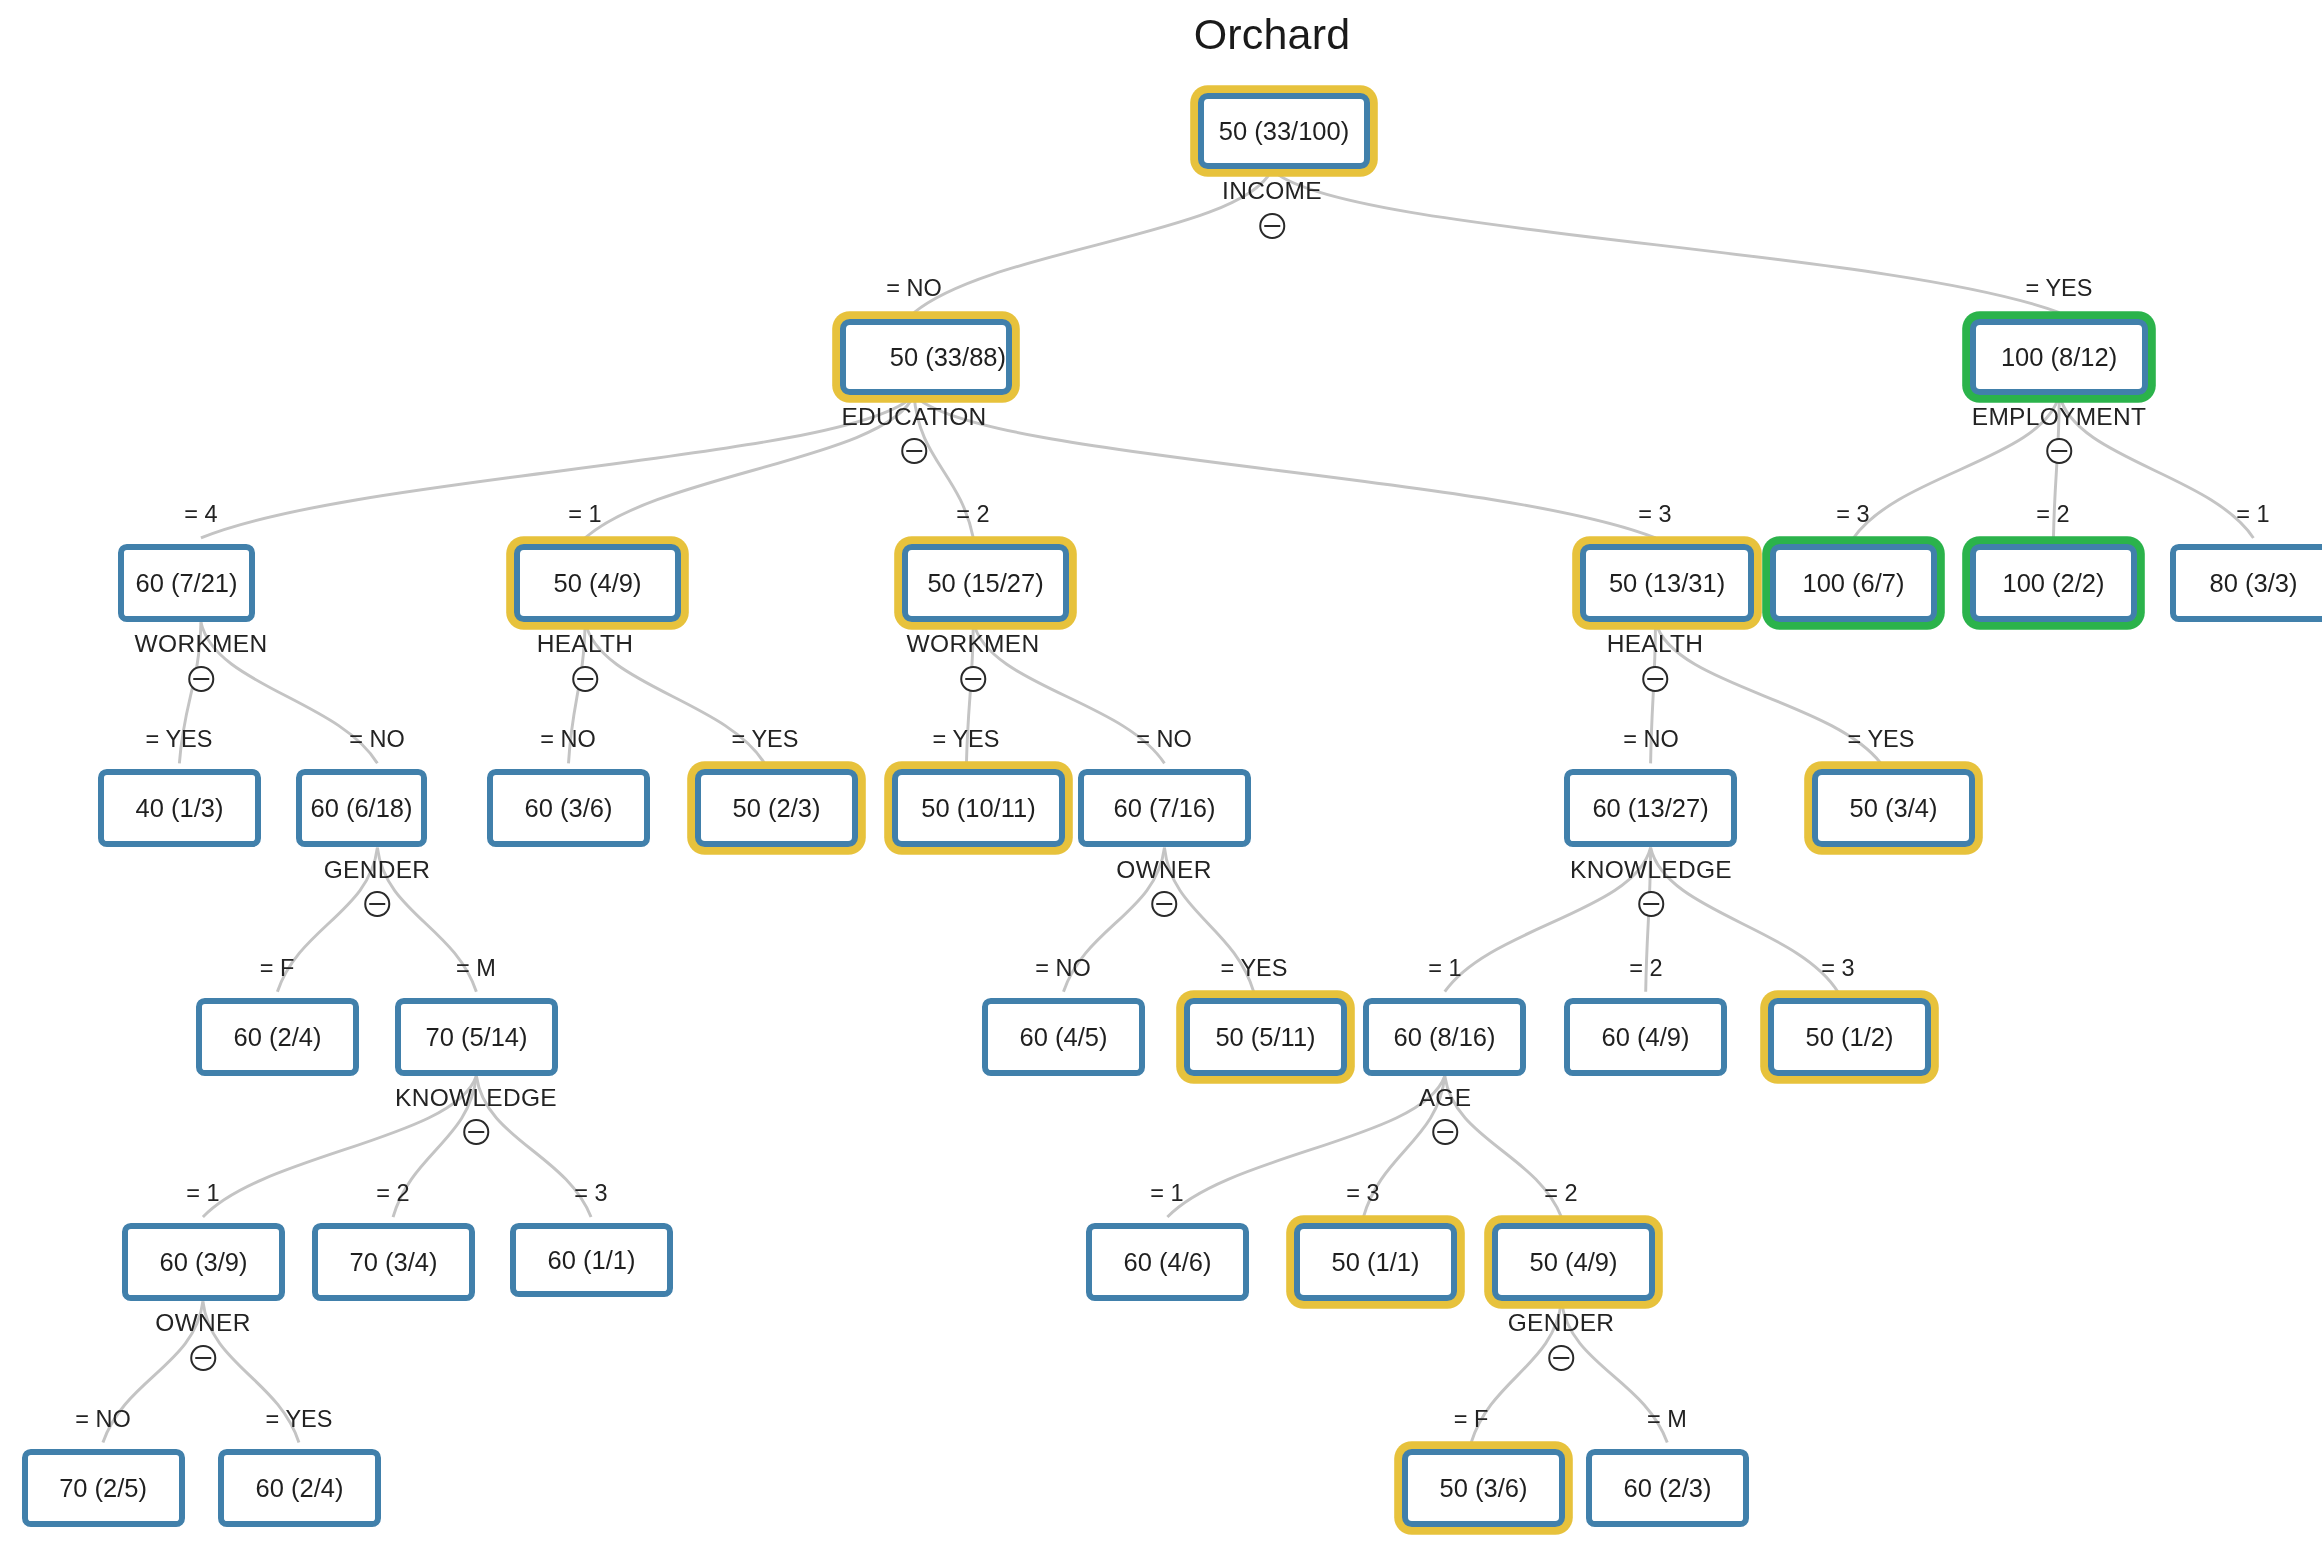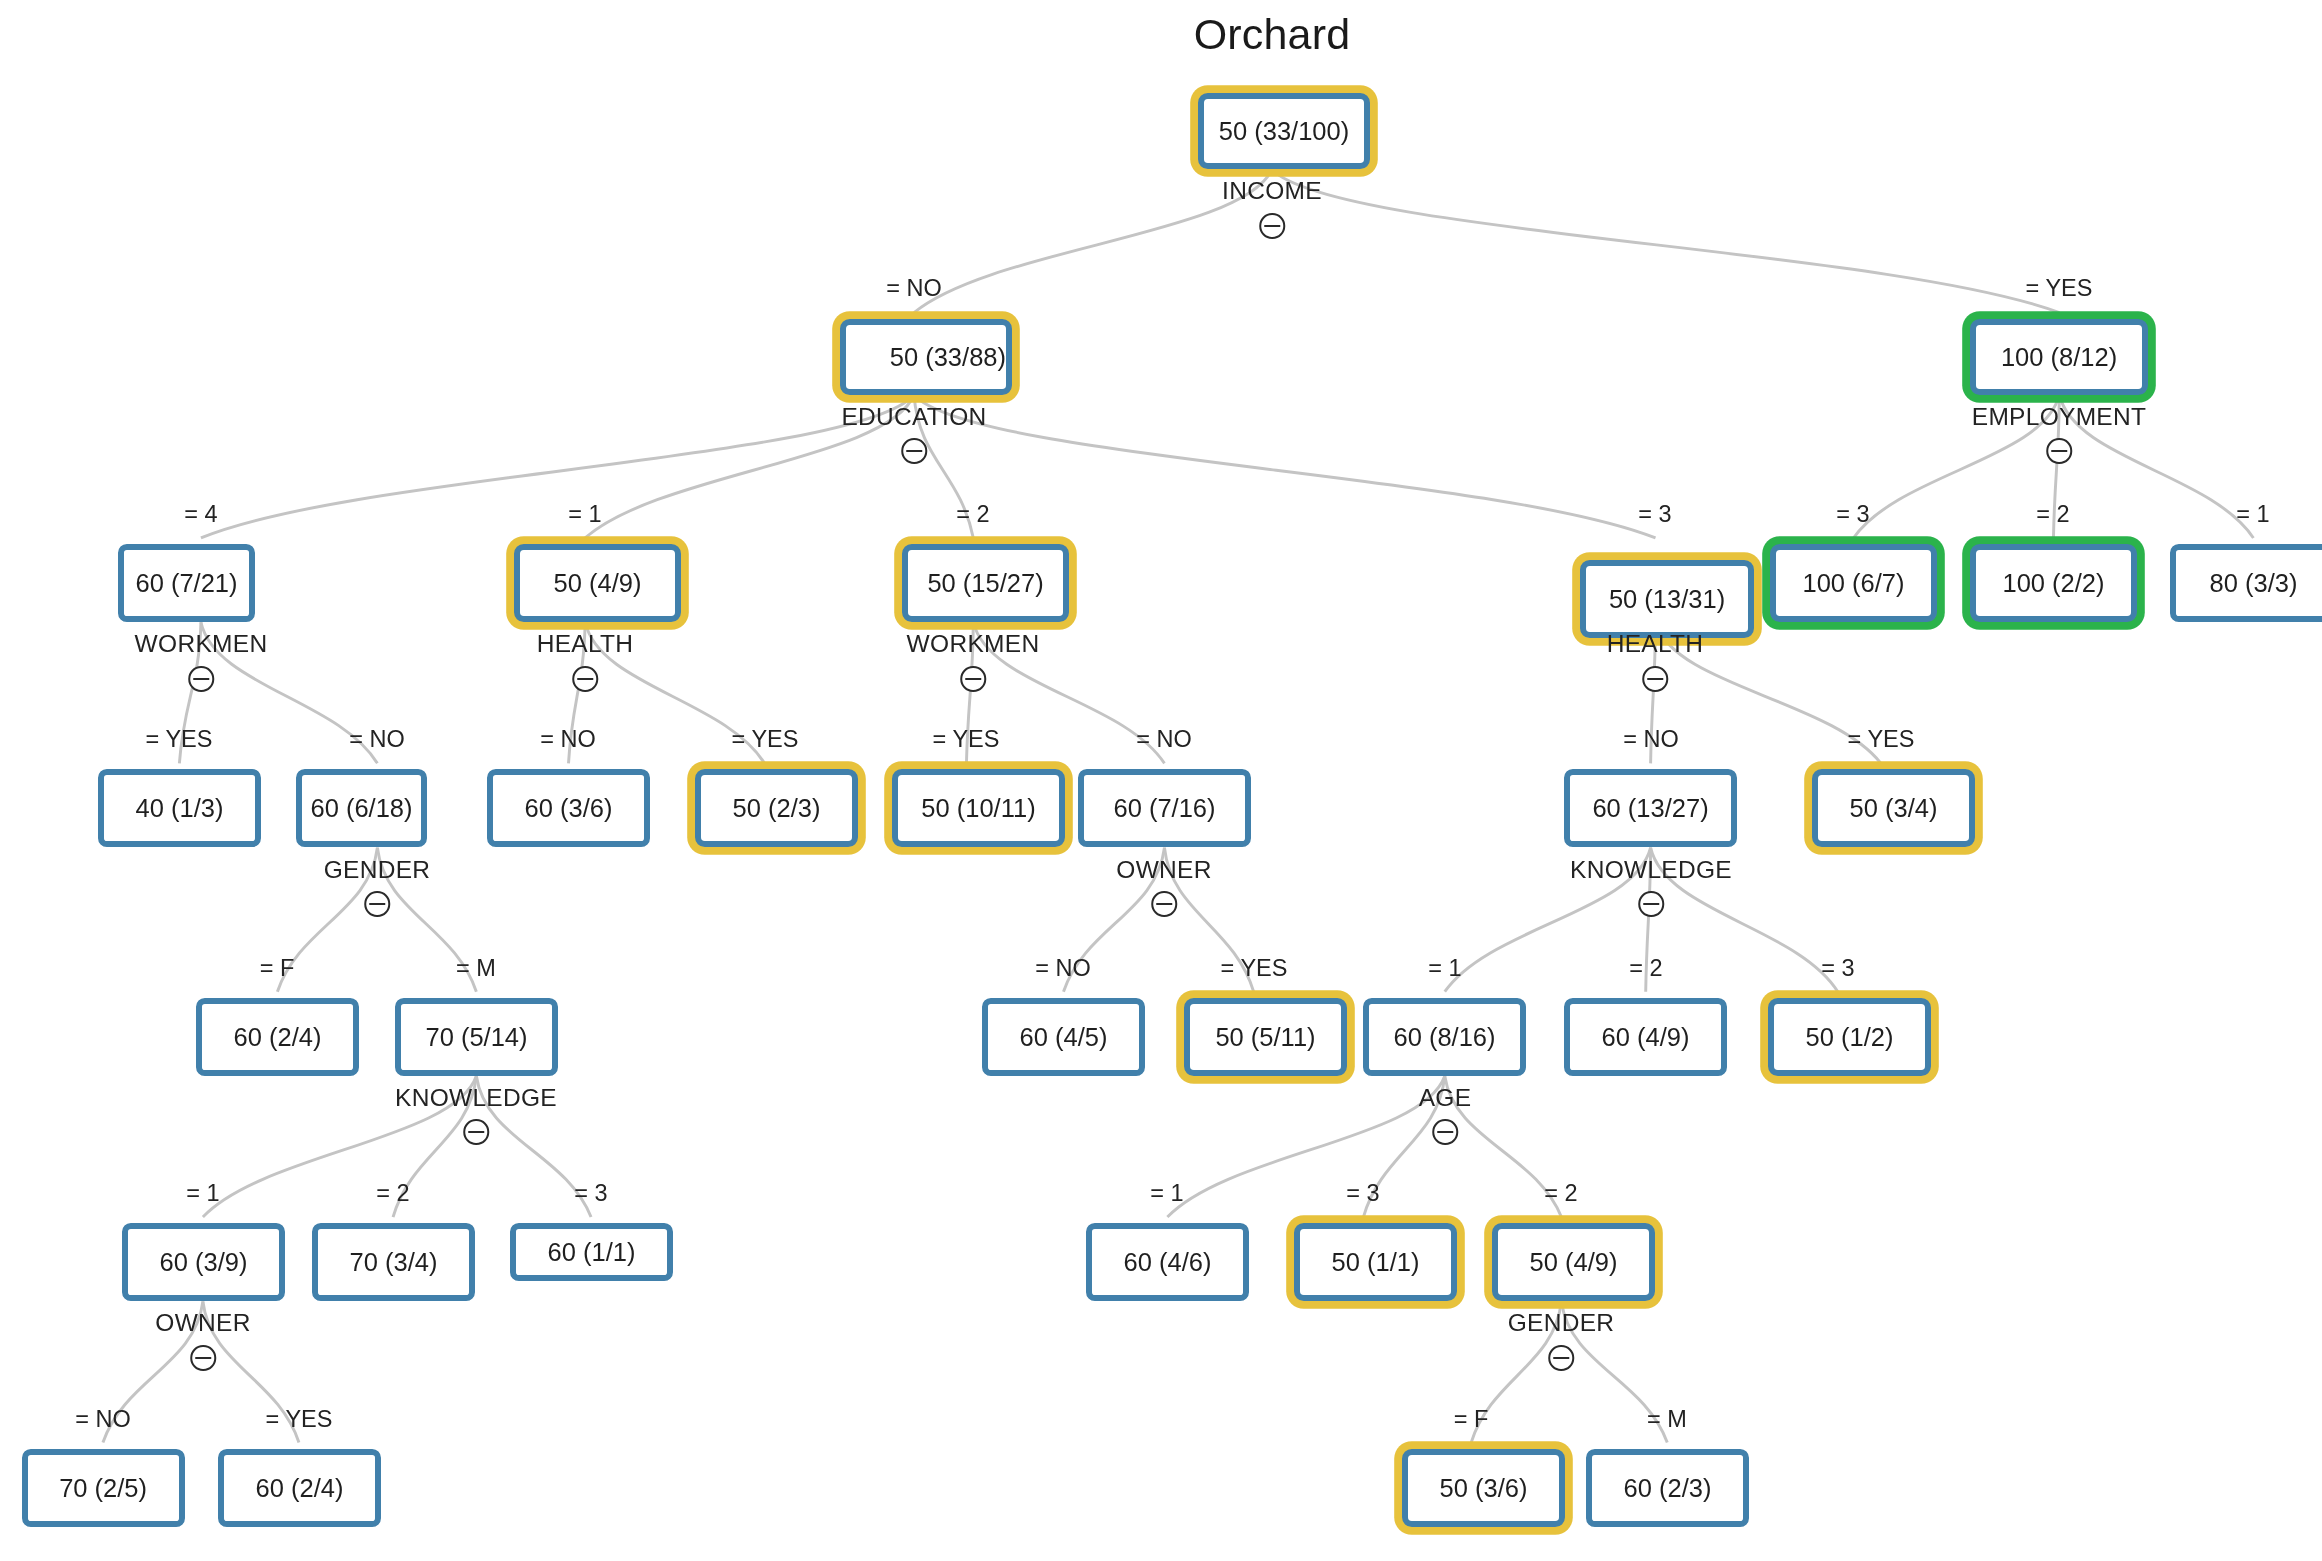--- a/index.html
+++ b/index.html
@@ -179,21 +179,21 @@
       </div>
       <div class="split-name" style="left: 585px; top: 630px;">HEALTH</div>
       <div class="collapse-icon" style="left: 585px; top: 666px;"></div>
       <div class="edge-label" style="left: 973px; top: 501px;">= 2</div>
       <div class="node hl-gold" style="left: 890px; top: 544px; width: 167px; height: 78px;">
         <span class="node-label">50 (15/27)</span>
       </div>
       <div class="split-name" style="left: 973px; top: 630px;">WORKMEN</div>
       <div class="collapse-icon" style="left: 973px; top: 666px;"></div>
       <div class="edge-label" style="left: 1655px; top: 501px;">= 3</div>
-      <div class="node hl-gold" style="left: 1568px; top: 560px; width: 174px; height: 78px;">
+      <div class="node hl-gold" style="left: 1568px; top: 544px; width: 174px; height: 78px;">
         <span class="node-label">50 (13/31)</span>
       </div>
       <div class="split-name" style="left: 1655px; top: 630px;">HEALTH</div>
       <div class="collapse-icon" style="left: 1655px; top: 666px;"></div>
       <div class="edge-label" style="left: 1853px; top: 501px;">= 3</div>
       <div class="node hl-green" style="left: 1770px; top: 544px; width: 167px; height: 78px;">
         <span class="node-label">100 (6/7)</span>
       </div>
       <div class="edge-label" style="left: 2053px; top: 501px;">= 2</div>
       <div class="node hl-green" style="left: 1970px; top: 544px; width: 167px; height: 78px;">
@@ -277,21 +277,21 @@
       <div class="node" style="left: 122px; top: 1223px; width: 163px; height: 78px;">
         <span class="node-label">60 (3/9)</span>
       </div>
       <div class="split-name" style="left: 203px; top: 1309px;">OWNER</div>
       <div class="collapse-icon" style="left: 203px; top: 1345px;"></div>
       <div class="edge-label" style="left: 393px; top: 1180px;">= 2</div>
       <div class="node" style="left: 312px; top: 1223px; width: 163px; height: 78px;">
         <span class="node-label">70 (3/4)</span>
       </div>
       <div class="edge-label" style="left: 591px; top: 1180px;">= 3</div>
-      <div class="node" style="left: 510px; top: 1223px; width: 163px; height: 58px;">
+      <div class="node" style="left: 510px; top: 1223px; width: 163px; height: 74px;">
         <span class="node-label">60 (1/1)</span>
       </div>
       <div class="edge-label" style="left: 1167px; top: 1180px;">= 1</div>
       <div class="node" style="left: 1086px; top: 1223px; width: 163px; height: 78px;">
         <span class="node-label">60 (4/6)</span>
       </div>
       <div class="edge-label" style="left: 1363px; top: 1180px;">= 3</div>
       <div class="node hl-gold" style="left: 1282px; top: 1223px; width: 163px; height: 78px;">
         <span class="node-label">50 (1/1)</span>
       </div>

